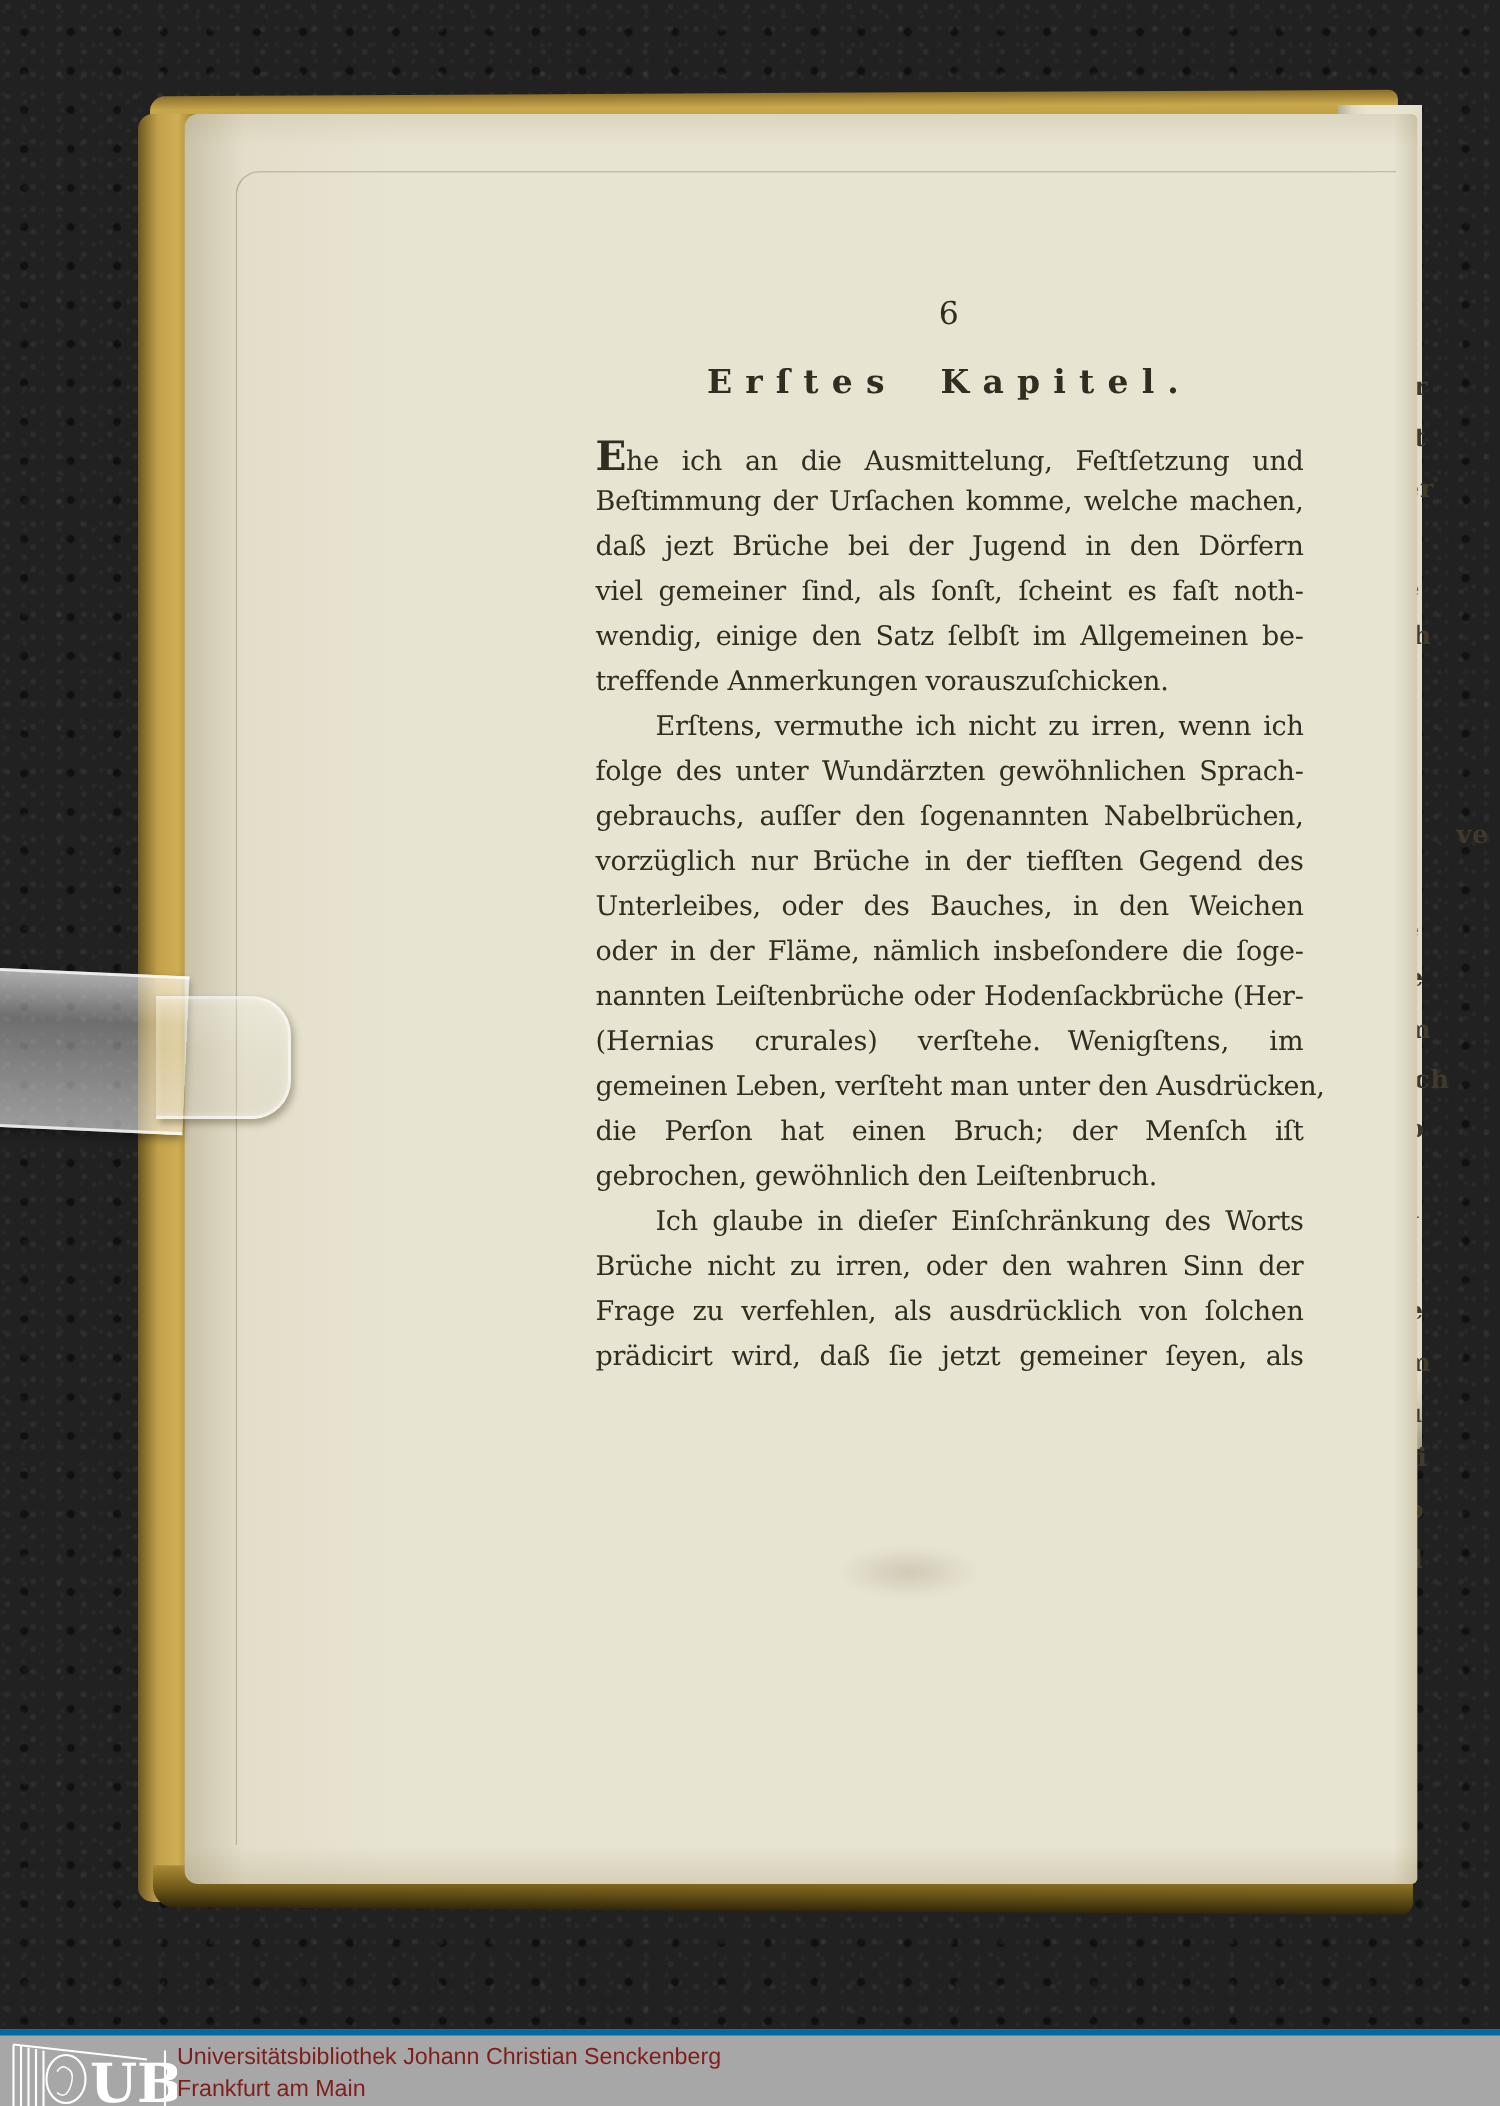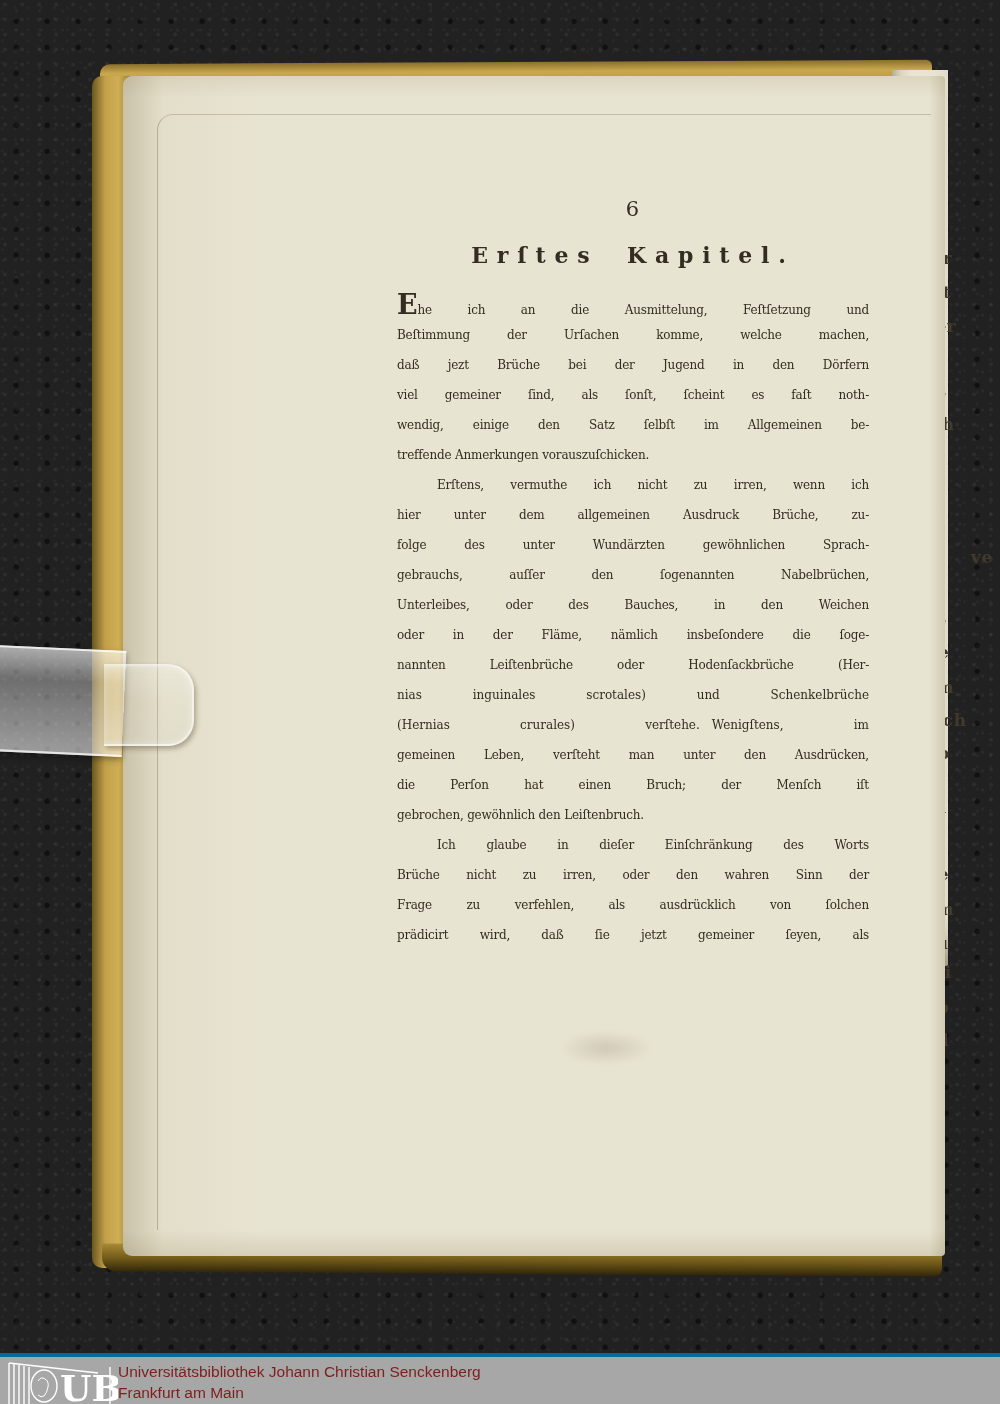--- a/index.html
+++ b/index.html
@@ -45,21 +45,21 @@
     border-left:1px solid rgba(110,95,55,.35);border-top:1px solid rgba(110,95,55,.28);
     border-radius:16px 0 0 0;pointer-events:none;}
 
   .content{position:absolute;left:274px;top:118px;width:472px;color:#332c20;}
   .pagenum{text-align:center;font-size:21px;height:30px;line-height:30px;
     margin:0 0 18px 0;letter-spacing:1px;}
   .chapter{margin:0 0 22px 0;text-align:center;font-size:22px;font-weight:bold;
     letter-spacing:.40em;word-spacing:.55em;white-space:nowrap;}
   .subline{display:block;text-align:center;font-size:16.5px;font-weight:bold;
     line-height:31px;white-space:nowrap;}
-  .bodytext{margin-top:22px;font-size:12px;letter-spacing:-.2px;}
+  .bodytext{margin-top:22px;font-size:18px;letter-spacing:-.2px;}
   .line{display:block;height:30px;line-height:30px;white-space:nowrap;
     text-align:justify;text-align-last:justify;}
   .line.short{text-align-last:left;}
   .line.indent{padding-left:40px;}
   .p1-first::first-letter{font-size:27px;font-weight:bold;}
   .latin{letter-spacing:0;}
 
   .smudge{position:absolute;left:435px;top:955px;width:95px;height:34px;
     background:radial-gradient(ellipse at center, rgba(120,108,80,.22), rgba(0,0,0,0) 70%);
     filter:blur(2px);}
@@ -132,27 +132,26 @@
       <div class="bodytext">
 
         <span class="line p1-first">Ehe ich an die Ausmittelung, Feſtſetzung und</span>
         <span class="line">Beſtimmung der Urſachen komme, welche machen,</span>
         <span class="line">daß jezt Brüche bei der Jugend in den Dörfern</span>
         <span class="line">viel gemeiner ſind, als ſonſt, ſcheint es faſt noth-</span>
         <span class="line">wendig, einige den Satz ſelbſt im Allgemeinen be-</span>
         <span class="line short">treffende Anmerkungen vorauszuſchicken.</span>
 
         <span class="line indent">Erſtens, vermuthe ich nicht zu irren, wenn ich</span>
-        <span class="line">hier unter dem allgemeinen Ausdruck Brüche, zu-</span>
         <span class="line">folge des unter Wundärzten gewöhnlichen Sprach-</span>
         <span class="line">gebrauchs, auſſer den ſogenannten Nabelbrüchen,</span>
+        <span class="line">vorzüglich nur Brüche in der tiefſten Gegend des</span>
         <span class="line">Unterleibes, oder des Bauches, in den Weichen</span>
         <span class="line">oder in der Fläme, nämlich insbeſondere die ſoge-</span>
         <span class="line">nannten Leiſtenbrüche oder Hodenſackbrüche (Her-</span>
-        <span class="line latin">nias inguinales scrotales) und Schenkelbrüche</span>
         <span class="line latin">(Hernias crurales) verſtehe. Wenigſtens, im</span>
         <span class="line">gemeinen Leben, verſteht man unter den Ausdrücken,</span>
         <span class="line">die Perſon hat einen Bruch; der Menſch iſt</span>
         <span class="line short">gebrochen, gewöhnlich den Leiſtenbruch.</span>
 
         <span class="line indent">Ich glaube in dieſer Einſchränkung des Worts</span>
         <span class="line">Brüche nicht zu irren, oder den wahren Sinn der</span>
         <span class="line">Frage zu verfehlen, als ausdrücklich von ſolchen</span>
         <span class="line">prädicirt wird, daß ſie jetzt gemeiner ſeyen, als</span>
       </div>

